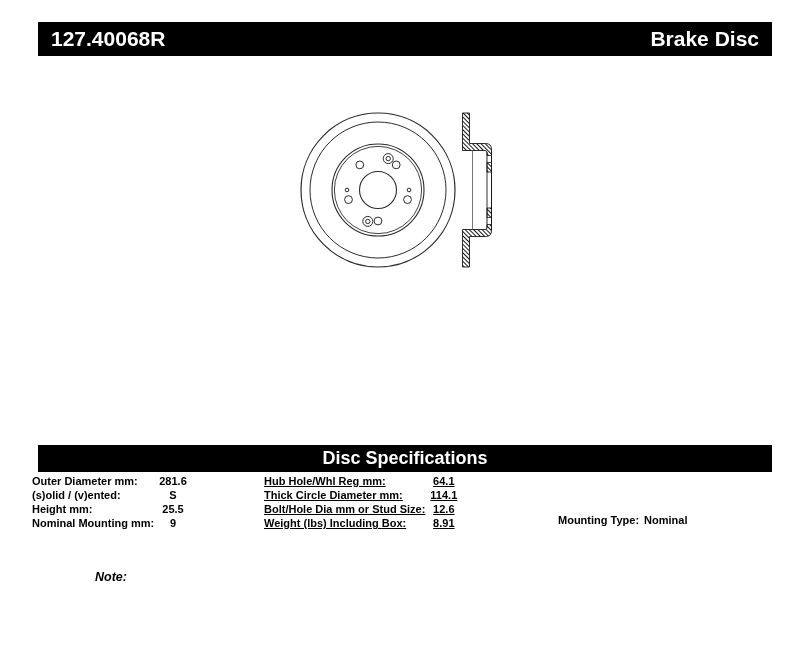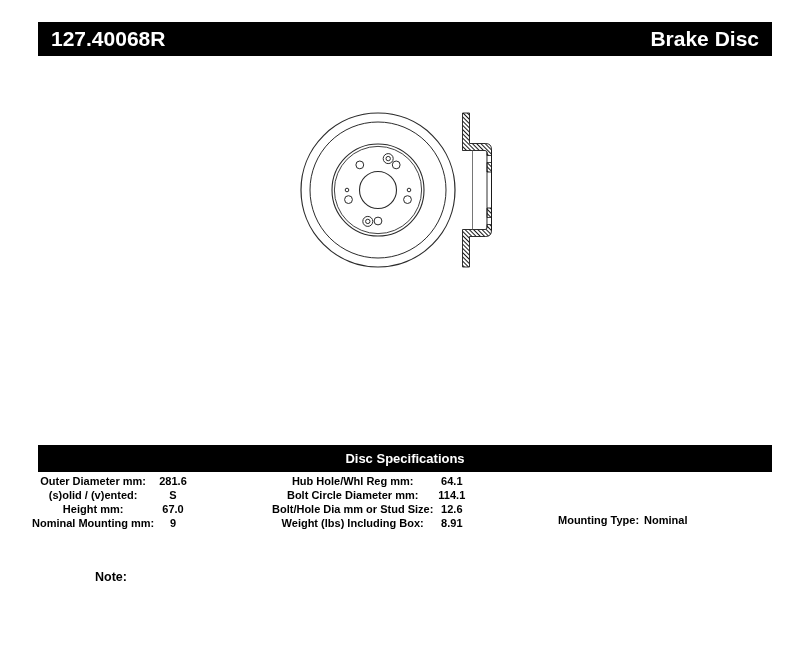--- a/index.html
+++ b/index.html
@@ -22,45 +22,45 @@
     left:38px;top:22px;width:734px;height:34px;
     justify-content:space-between;
     padding:0 13px;
     box-sizing:border-box;
     font-size:21px;
     font-weight:bold;
   }
   .spec-title-bar{
     left:38px;top:445px;width:734px;height:27px;
     justify-content:center;
-    font-size:13px;
+    font-size:18px;
     font-weight:bold;
   }
   .drawing{
     position:absolute;left:280px;top:95px;width:230px;height:190px;
   }
   .spec-col{
     position:absolute;
     top:474px;
     display:table;
     border-collapse:collapse;
     font-size:11px;
     font-weight:bold;
     line-height:14px;
     white-space:nowrap;
   }
   .spec-col .row{display:table-row;}
-  .spec-col .lbl{display:table-cell;text-align:center;}
+  .spec-col .lbl{display:table-cell;text-align:left;}
   .spec-col .val{display:table-cell;text-align:center;padding-left:5px;}
   .col1{left:32px;}
-  .col2{left:272px;}
+  .col2{left:264px;text-decoration:underline;}
   .col3{left:558px;margin-top:39px;}
   .note{
     position:absolute;left:95px;top:570px;
-    font-size:12.5px;font-weight:bold;
+    font-size:12.5px;font-weight:bold;font-style:italic;
   }
 </style>
 </head>
 <body>
 
 <div class="page">
 
   <div class="black-bar header-bar">
     <span>127.40068R</span>
     <span>Brake Disc</span>
@@ -123,35 +123,35 @@
     <div class="row">
       <span class="lbl">Outer Diameter mm:</span>
       <span class="val">281.6</span>
     </div>
     <div class="row">
       <span class="lbl">(s)olid / (v)ented:</span>
       <span class="val">S</span>
     </div>
     <div class="row">
       <span class="lbl">Height mm:</span>
-      <span class="val">67.0</span>
+      <span class="val">25.5</span>
     </div>
     <div class="row">
       <span class="lbl">Nominal Mounting mm:</span>
       <span class="val">9</span>
     </div>
   </div>
 
   <div class="spec-col col2">
     <div class="row">
       <span class="lbl">Hub Hole/Whl Reg mm:</span>
       <span class="val">64.1</span>
     </div>
     <div class="row">
-      <span class="lbl">Bolt Circle Diameter mm:</span>
+      <span class="lbl">Thick Circle Diameter mm:</span>
       <span class="val">114.1</span>
     </div>
     <div class="row">
       <span class="lbl">Bolt/Hole Dia mm or Stud Size:</span>
       <span class="val">12.6</span>
     </div>
     <div class="row">
       <span class="val"></span>
     </div>
     <div class="row">

